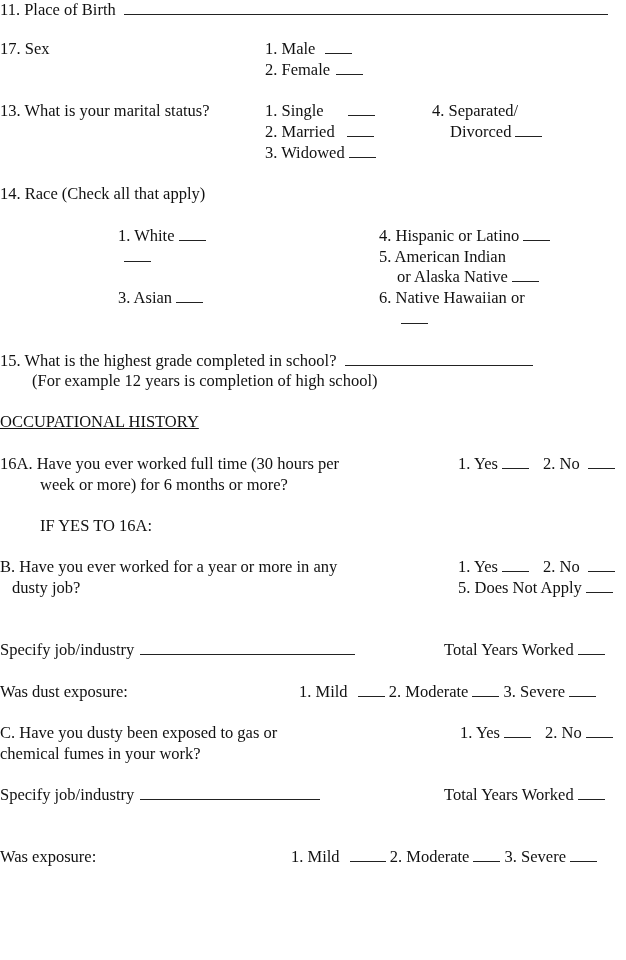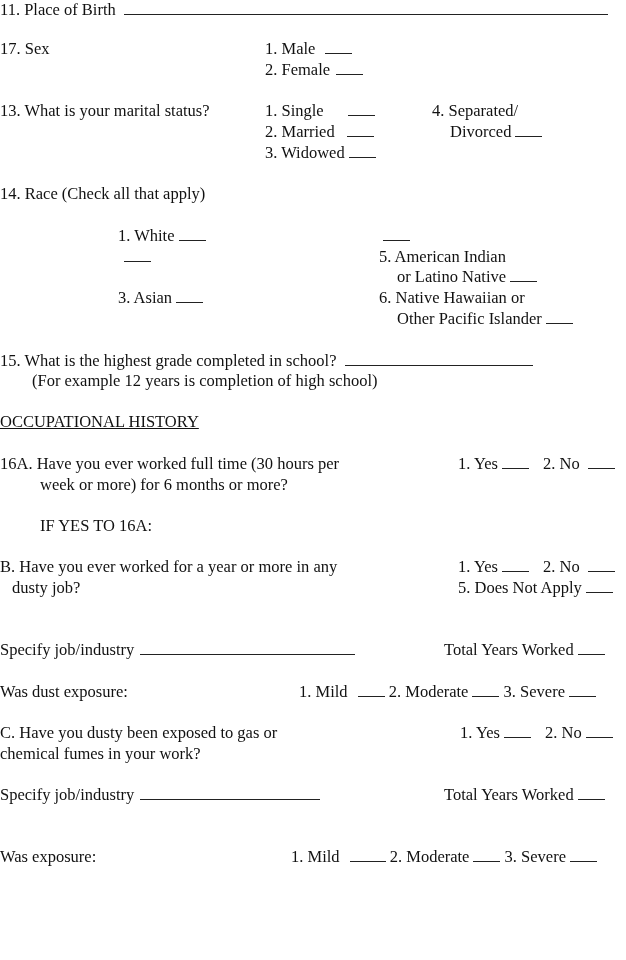--- a/index.html
+++ b/index.html
@@ -28,25 +28,25 @@
 <div class="t" style="left:265px;top:101px"><span>1. Single</span><span class="blank" style="width:27px;margin-left:24px"></span></div>
 <div class="t" style="left:265px;top:122px"><span>2. Married</span><span class="blank" style="width:27px;margin-left:12px"></span></div>
 <div class="t" style="left:265px;top:143px"><span>3. Widowed</span><span class="blank" style="width:27px;margin-left:4px"></span></div>
 <div class="t" style="left:432px;top:101px">4. Separated/</div>
 <div class="t" style="left:450px;top:122px"><span>Divorced</span><span class="blank" style="width:27px;margin-left:4px"></span></div>
 
 <div class="t" style="left:0;top:184px">14. Race (Check all that apply)</div>
 <div class="t" style="left:118px;top:226px"><span>1. White</span><span class="blank" style="width:27px;margin-left:4px"></span></div>
 <div class="t" style="left:118px;top:247px"><span class="blank" style="width:27px;margin-left:6px"></span></div>
 <div class="t" style="left:118px;top:288px"><span>3. Asian</span><span class="blank" style="width:27px;margin-left:4px"></span></div>
-<div class="t" style="left:379px;top:226px"><span class="blank" style="width:27px;margin-left:4px"></span></div>
+<div class="t" style="left:379px;top:226px"><span>4. Hispanic or Latino</span><span class="blank" style="width:27px;margin-left:4px"></span></div>
 <div class="t" style="left:379px;top:247px">5. American Indian</div>
-<div class="t" style="left:397px;top:267px"><span>or Latino Native</span><span class="blank" style="width:27px;margin-left:4px"></span></div>
+<div class="t" style="left:397px;top:267px"><span>or Alaska Native</span><span class="blank" style="width:27px;margin-left:4px"></span></div>
 <div class="t" style="left:379px;top:288px">6. Native Hawaiian or</div>
-<div class="t" style="left:397px;top:309px"><span>Other Pacific Islander</span><span class="blank" style="width:27px;margin-left:4px"></span></div>
+<div class="t" style="left:397px;top:309px"><span class="blank" style="width:27px;margin-left:4px"></span></div>
 
 <div class="t" style="left:0;top:351px">
   <span>15.  What is the highest grade completed in school?</span>
   <span class="blank" style="width:188px;margin-left:4px"></span>
 </div>
 <div class="t" style="left:32px;top:371px">(For example 12 years is completion of high school)</div>
 
 <div class="t u" style="left:0;top:412px">OCCUPATIONAL HISTORY</div>
 
 <div class="t" style="left:0;top:454px">16A. Have you ever worked full time (30 hours per</div>

